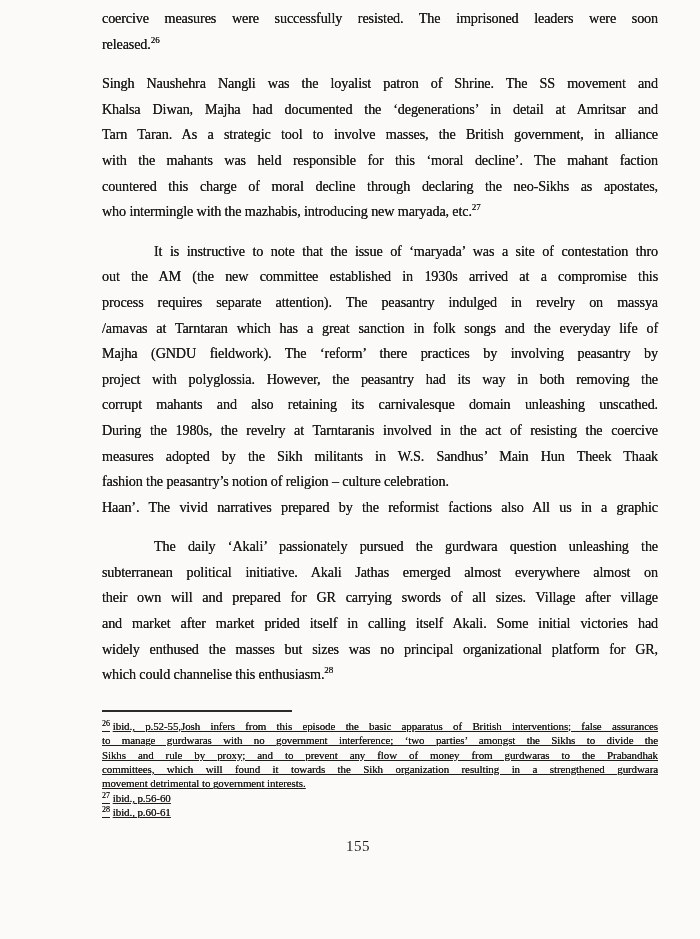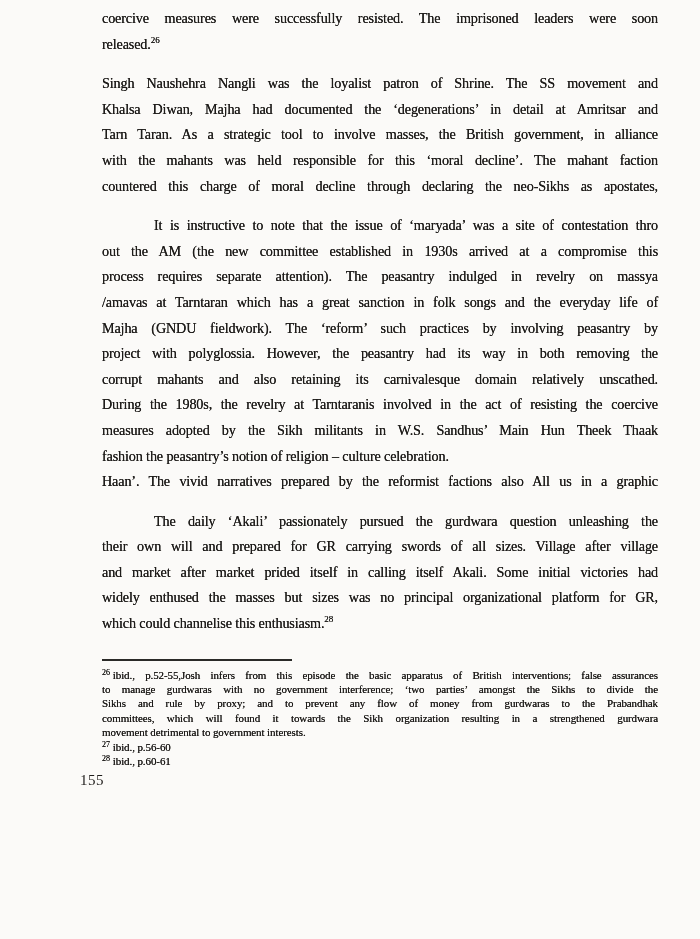--- a/index.html
+++ b/index.html
@@ -55,32 +55,34 @@
     width: 190px;
     height: 2px;
     background: #2a2a28;
   }
   .footnotes {
     margin-top: 7px;
     font-size: 11px;
     line-height: 14.4px;
     letter-spacing: -0.1px;
     text-shadow: 0 0 0.3px currentColor;
+    text-decoration: underline;
   }
   .footnote { margin: 0; }
   sup.fn-marker {
     font-size: 8px;
     vertical-align: baseline;
     position: relative;
     top: -4px;
     line-height: 0;
     padding-right: 3px;
   }
   .page-number {
-    margin-top: 3px;
+    margin-top: 18px;
+    text-align: center;
     font-size: 15px;
     letter-spacing: 0.5px;
     
     width: 556px;
     transform: translateX(-22px);
   }
 </style>
 </head>
 <body>
 
@@ -90,36 +92,38 @@
         <div class="paragraph">
           <div class="line">coercive measures were successfully resisted. The imprisoned leaders were soon</div>
           <div class="line left">released.<sup class="fn-ref">26</sup></div>
         </div>
         <div class="paragraph">
           <div class="line">Singh Naushehra Nangli was the loyalist patron of Shrine. The SS movement and</div>
           <div class="line">Khalsa Diwan, Majha had documented the ‘degenerations’ in detail at Amritsar and</div>
           <div class="line">Tarn Taran. As a strategic tool to involve masses, the British government, in alliance</div>
           <div class="line">with the mahants was held responsible for this ‘moral decline’. The mahant faction</div>
           <div class="line">countered this charge of moral decline through declaring the neo-Sikhs as apostates,</div>
+          <div class="line left">who intermingle with the mazhabis, introducing new maryada, etc.<sup class="fn-ref">27</sup></div>
         </div>
         <div class="paragraph">
           <div class="line indent">It is instructive to note that the issue of ‘maryada’ was a site of contestation thro</div>
           <div class="line">out the AM (the new committee established in 1930s arrived at a compromise this</div>
           <div class="line">process requires separate attention). The peasantry indulged in revelry on massya</div>
           <div class="line">/amavas at Tarntaran which has a great sanction in folk songs and the everyday life of</div>
-          <div class="line">Majha (GNDU fieldwork). The ‘reform’ such practices by involving peasantry by</div>
+          <div class="line">Majha (GNDU fieldwork). The ‘reform’ there practices by involving peasantry by</div>
           <div class="line">project with polyglossia. However, the peasantry had its way in both removing the</div>
-          <div class="line">corrupt mahants and also retaining its carnivalesque domain relatively unscathed.</div>
+          <div class="line">corrupt mahants and also retaining its carnivalesque domain unleashing unscathed.</div>
           <div class="line">During the 1980s, the revelry at Tarntaranis involved in the act of resisting the coercive</div>
           <div class="line">measures adopted by the Sikh militants in W.S. Sandhus’ Main Hun Theek Thaak</div>
           <div class="line left">fashion the peasantry’s notion of religion – culture celebration.</div>
           <div class="line">Haan’. The vivid narratives prepared by the reformist factions also All us in a graphic</div>
         </div>
         <div class="paragraph">
           <div class="line indent">The daily ‘Akali’ passionately pursued the gurdwara question unleashing the</div>
+          <div class="line">subterranean political initiative. Akali Jathas emerged almost everywhere almost on</div>
           <div class="line">their own will and prepared for GR carrying swords of all sizes. Village after village</div>
           <div class="line">and market after market prided itself in calling itself Akali. Some initial victories had</div>
           <div class="line">widely enthused the masses but sizes was no principal organizational platform for GR,</div>
           <div class="line left">which could channelise this enthusiasm.<sup class="fn-ref">28</sup></div>
         </div>
       </div>
     <div class="fn-sep"></div>
     <div class="footnotes" id="footnotes">
         <div class="footnote">
           <div class="line"><sup class="fn-marker">26</sup>ibid., p.52-55,Josh infers from this episode the basic apparatus of British interventions; false assurances</div>

